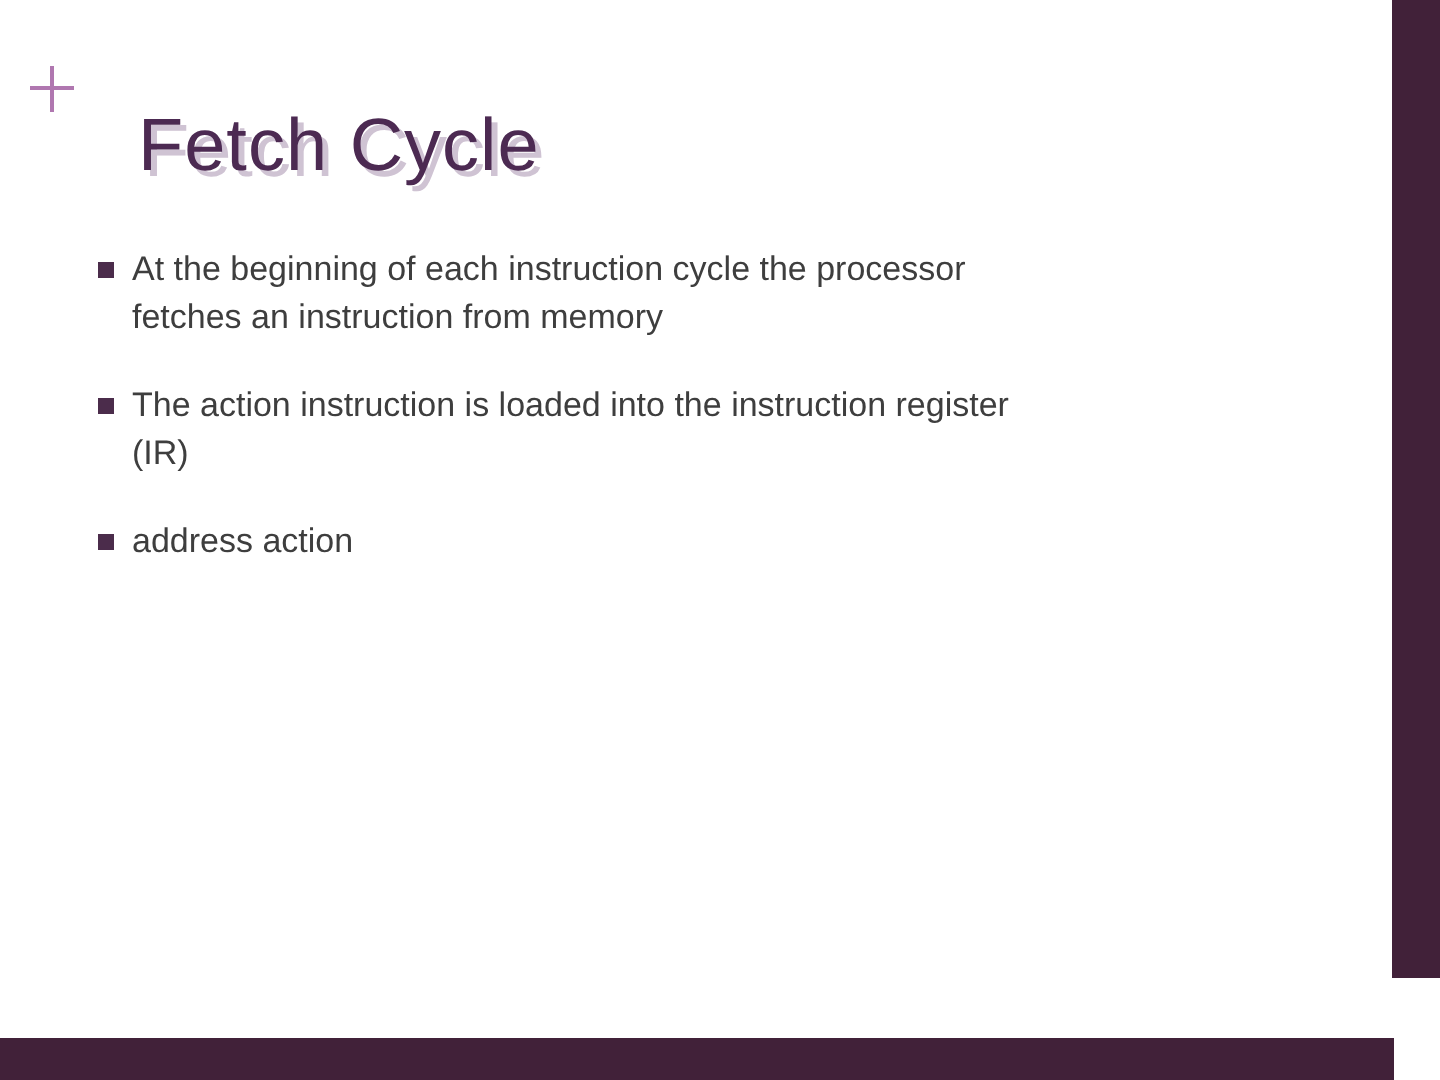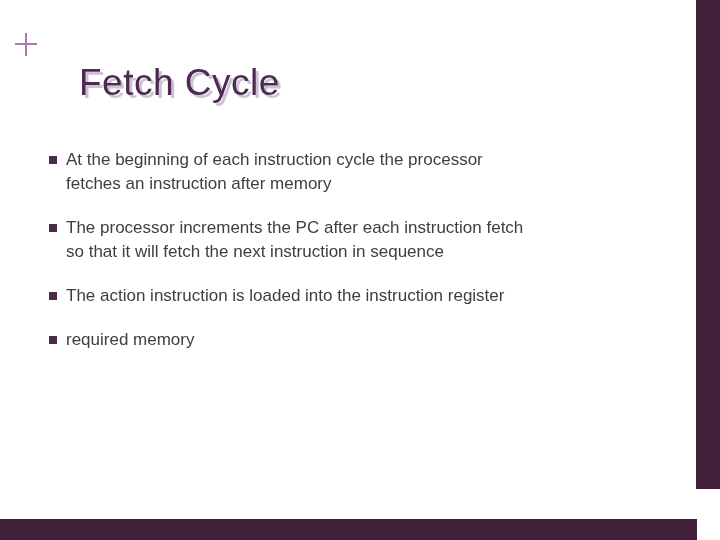--- a/index.html
+++ b/index.html
@@ -21,32 +21,32 @@
   .plus {
     position: absolute;
     left: 14px;
     top: 31px;
     color: var(--plus_color, #b077b0);
   }
   .title {
     position: absolute;
     left: 61px;
     top: 44px;
-    margin: 18px;
+    margin: 8px;
     font-size: 37px;
     font-weight: 400;
     letter-spacing: 0.5px;
     color: var(--title_color, #4c2a52);
     text-shadow: 3px 3px 0 var(--title_shadow_color, #cfc3d3);
     white-space: nowrap;
   }
   .bullets {
     position: absolute;
     left: 49px;
-    top: 148px;
+    top: 123px;
     margin: 0;
     padding: 0;
     list-style: none;
   }
   .bullet {
     display: flex;
     align-items: flex-start;
     margin-bottom: 20px;
   }
   .sq {
@@ -93,44 +93,38 @@
   </svg>
 
   <h1 class="title">Fetch Cycle</h1>
 
   <ul class="bullets">
 
     <li class="bullet">
       <span class="sq"></span>
       <div class="btext">
         <div class="line">At the beginning of each instruction cycle the processor</div>
-        <div class="line">fetches an instruction after memory</div>
+        <div class="line">fetches an instruction from memory</div>
       </div>
     </li>
+
 
 
     <li class="bullet">
       <span class="sq"></span>
       <div class="btext">
-        <div class="line">The processor increments the PC after each instruction fetch</div>
-        <div class="line">so that it will fetch the next instruction in sequence</div>
+        <div class="line">The action instruction is loaded into the instruction register</div>
+        <div class="line">(IR)</div>
       </div>
     </li>
 
     <li class="bullet">
       <span class="sq"></span>
       <div class="btext">
-        <div class="line">The action instruction is loaded into the instruction register</div>
-      </div>
-    </li>
-
-    <li class="bullet">
-      <span class="sq"></span>
-      <div class="btext">
-        <div class="line">required memory</div>
+        <div class="line">address action</div>
       </div>
     </li>
 
   </ul>
 
   <div class="right-bar"></div>
   <div class="bottom-bar"></div>
 
 </div>
 

